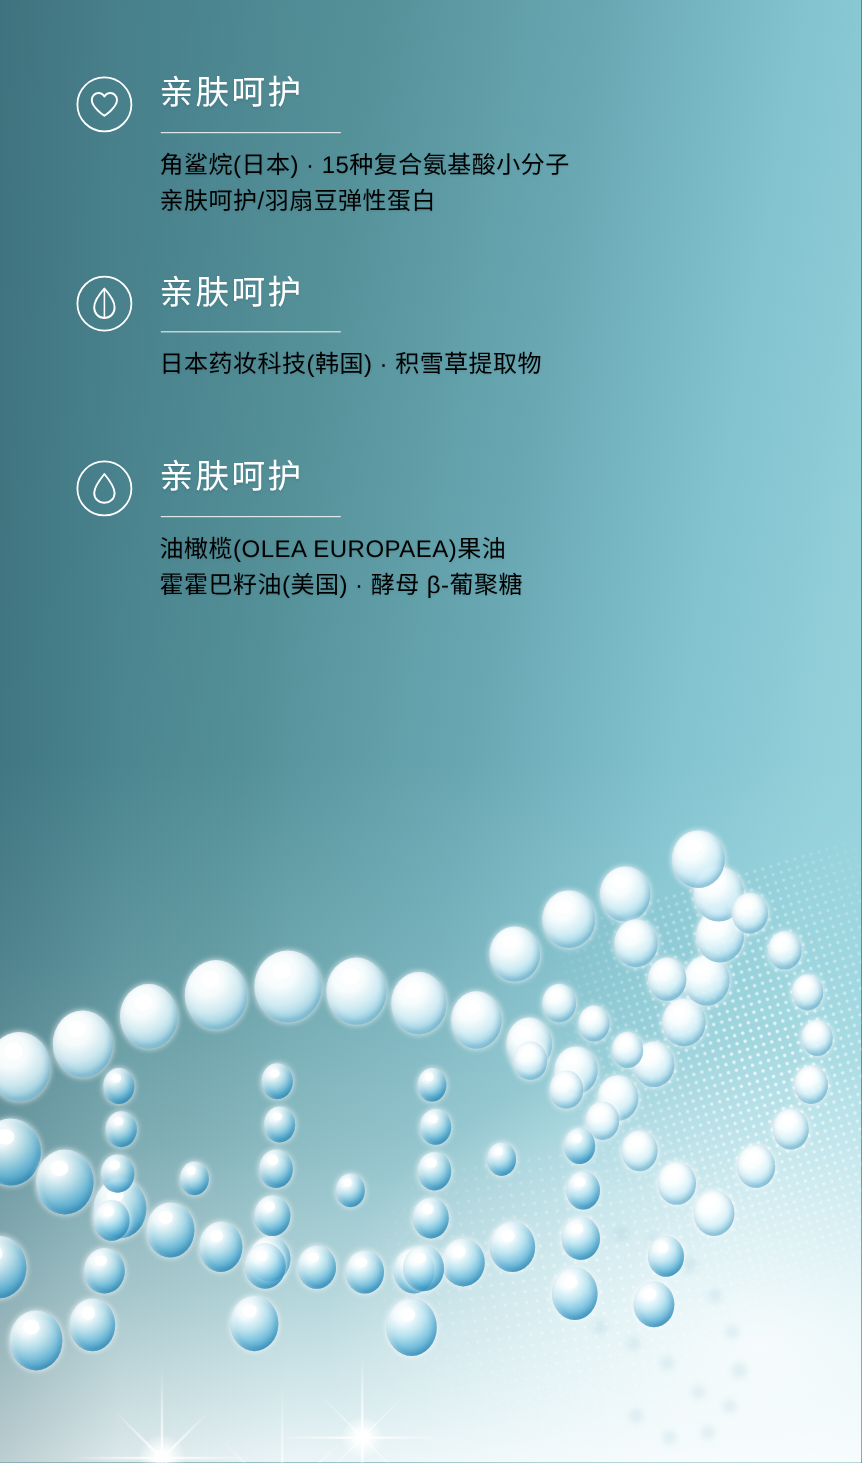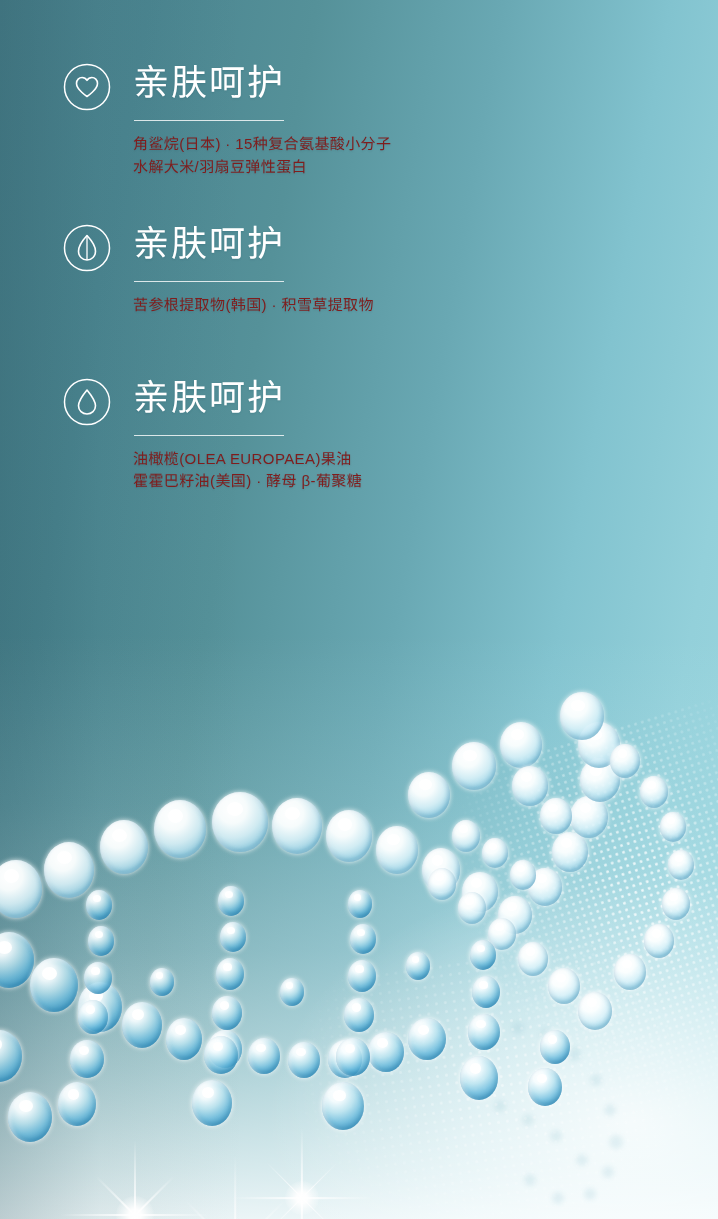--- a/index.html
+++ b/index.html
@@ -227,41 +227,41 @@
   .feature-icon svg {
     display: block;
     width: 50px;
     height: 50px;
   }
   .feature-body {
     padding-left: 71px;
   }
   .feature-title {
     margin: 0;
-    font-size: 36px;
+    font-size: 28px;
     font-weight: 300;
     letter-spacing: 2px;
     color: #ffffff;
     line-height: 1.25;
     text-shadow: 0 1px 2px rgba(30,80,92,0.18);
   }
   .feature-rule {
     width: 150px;
     height: 1px;
     margin: 15px 0 12px 1px;
     background: rgba(255,255,255,0.80);
     border: 0;
   }
   .feature-desc {
     margin: 0;
-    font-size: 15px;
+    font-size: 20px;
     font-weight: 300;
     letter-spacing: 0.4px;
     line-height: 1.52;
-    color: #7f1d1d;
+    color: #000000;
     text-shadow: 0 1px 2px rgba(30,80,92,0.16);
   }
   .feature-desc .line { display: block; }
 </style>
 </head>
 <body>
 
 <div class="page">
 
   <div class="bg-layer bg-base"></div>
@@ -413,38 +413,38 @@
         <svg viewBox="0 0 50 50">
           <circle cx="25" cy="25" r="22.5" fill="none" stroke="#ffffff" stroke-width="1.5"></circle>
           <path d="M25 34.5 C25 34.5 14.5 27.6 14.5 21.4 C14.5 17.9 17.1 15.5 20.1 15.5 C22.2 15.5 24.0 16.7 25 18.4 C26.0 16.7 27.8 15.5 29.9 15.5 C32.9 15.5 35.5 17.9 35.5 21.4 C35.5 27.6 25 34.5 25 34.5 Z" fill="none" stroke="#ffffff" stroke-width="1.6" stroke-linejoin="round"></path>
         </svg>
       </div>
       <div class="feature-body">
         <h2 class="feature-title">亲肤呵护</h2>
         <hr class="feature-rule">
         <p class="feature-desc">
           <span class="line">角鲨烷(日本) · 15种复合氨基酸小分子</span>
-          <span class="line">水解大米/羽扇豆弹性蛋白</span>
+          <span class="line">亲肤呵护/羽扇豆弹性蛋白</span>
         </p>
       </div>
     </div>
 
     <div class="feature">
       <div class="feature-icon">
         <svg viewBox="0 0 50 50">
           <circle cx="25" cy="25" r="22.5" fill="none" stroke="#ffffff" stroke-width="1.5"></circle>
           <path d="M25 12.5 C31 19 33.5 24 33.5 28.2 C33.5 33.2 29.7 37 25 37 C20.3 37 16.5 33.2 16.5 28.2 C16.5 24 19 19 25 12.5 Z" fill="none" stroke="#ffffff" stroke-width="1.6" stroke-linejoin="round"></path>
           <path d="M25 12.5 L25 37" fill="none" stroke="#ffffff" stroke-width="1.3"></path>
         </svg>
       </div>
       <div class="feature-body">
         <h2 class="feature-title">亲肤呵护</h2>
         <hr class="feature-rule">
         <p class="feature-desc">
-          <span class="line">苦参根提取物(韩国) · 积雪草提取物</span>
+          <span class="line">日本药妆科技(韩国) · 积雪草提取物</span>
         </p>
       </div>
     </div>
 
     <div class="feature">
       <div class="feature-icon">
         <svg viewBox="0 0 50 50">
           <circle cx="25" cy="25" r="22.5" fill="none" stroke="#ffffff" stroke-width="1.5"></circle>
           <path d="M25 13 C25 13 16.5 23.4 16.5 28.8 C16.5 33.6 20.3 37 25 37 C29.7 37 33.5 33.6 33.5 28.8 C33.5 23.4 25 13 25 13 Z" fill="none" stroke="#ffffff" stroke-width="1.6" stroke-linejoin="round"></path>
         </svg>

